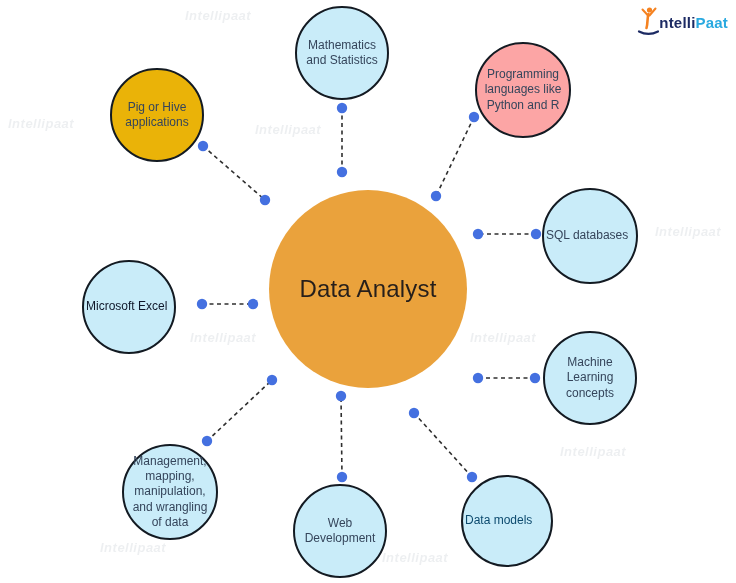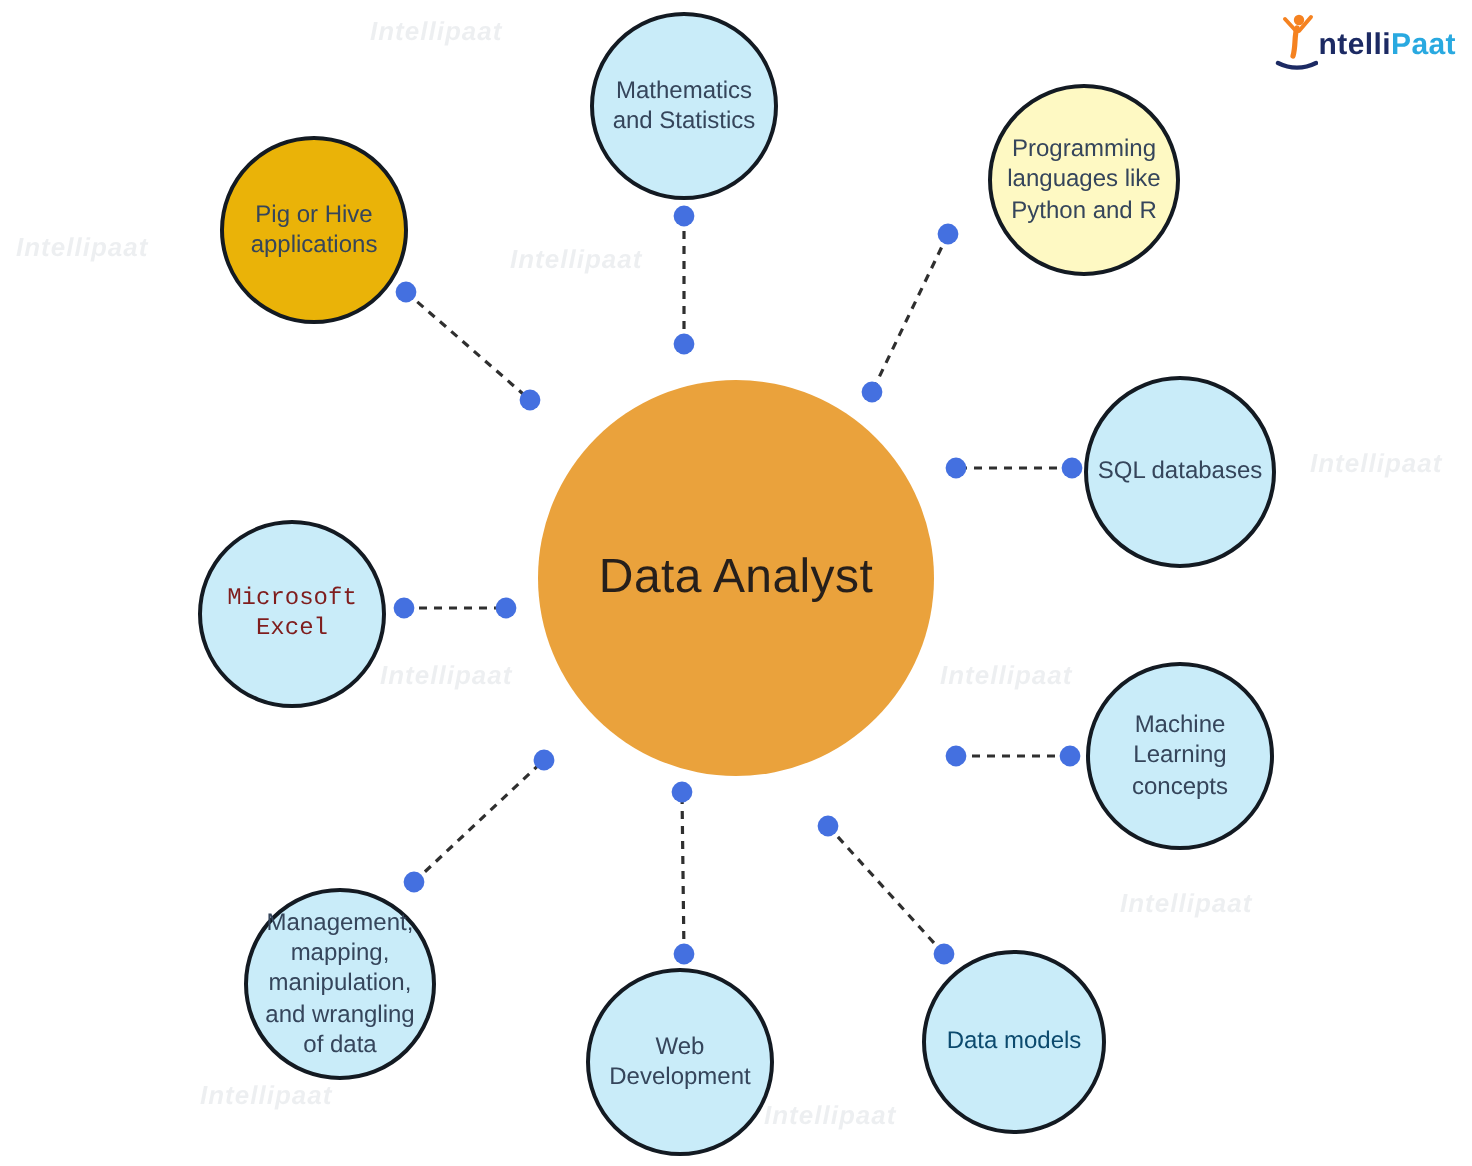--- a/index.html
+++ b/index.html
@@ -18,21 +18,21 @@
   #connector-layer line{stroke:#2f2f2f;stroke-width:1.6;stroke-dasharray:4 3.5;}
   
   .hub{
     position:absolute;border-radius:50%;z-index:2;
     display:flex;align-items:center;justify-content:center;text-align:center;
   }
   .hub-title{font-size:24px;line-height:1.28;font-weight:400;letter-spacing:0.2px;}
   
   .node{
     position:absolute;border-radius:50%;z-index:2;box-sizing:border-box;
-    display:flex;align-items:center;justify-content:center;text-align:center;
+    display:flex;align-items:center;text-align:center;
   }
   .node-label{font-size:12px;line-height:1.26;font-weight:500;padding:0 2px;}
   
   .logo{position:absolute;top:6px;right:8px;z-index:3;display:flex;align-items:flex-end;}
   .logo-text{font-size:15px;font-weight:700;line-height:1;letter-spacing:0.2px;padding-bottom:6px;}
   .logo-dark{color:#1c2a63;}
   .logo-light{color:#29a9e0;}
 </style>
 </head>
 <body>
@@ -83,39 +83,39 @@
 
   <div class="hub" id="hub" style="left: 269px; top: 190px; width: 198px; height: 198px; background: rgb(234, 162, 60); color: rgb(38, 31, 27);">
     <div class="hub-title">
       <span>Data Analyst</span><br>
     </div>
   </div>
 
   <div class="node" style="left: 295px; top: 6px; width: 94px; height: 94px; background: rgb(201, 236, 249); border: 2.5px solid rgb(19, 26, 34); color: rgb(53, 69, 91);">
     <span class="node-label">Mathematics and Statistics</span>
   </div>
-  <div class="node" style="left: 494px; top: 42px; width: 96px; height: 96px; background: #fef9c3; border: 2.5px solid rgb(19, 26, 34); color: rgb(53, 69, 91);">
+  <div class="node" style="left: 475px; top: 42px; width: 96px; height: 96px; background: #fca5a5; border: 2.5px solid rgb(19, 26, 34); color: rgb(53, 69, 91);">
     <span class="node-label">Programming languages like Python and R</span>
   </div>
   <div class="node" style="left: 542px; top: 188px; width: 96px; height: 96px; background: rgb(201, 236, 249); border: 2.5px solid rgb(19, 26, 34); color: rgb(53, 69, 91);">
     <span class="node-label">SQL databases</span>
   </div>
   <div class="node" style="left: 543px; top: 331px; width: 94px; height: 94px; background: rgb(201, 236, 249); border: 2.5px solid rgb(19, 26, 34); color: rgb(53, 69, 91);">
     <span class="node-label">Machine Learning concepts</span>
   </div>
   <div class="node" style="left: 461px; top: 475px; width: 92px; height: 92px; background: rgb(201, 236, 249); border: 2.5px solid rgb(19, 26, 34); color: #0c4a6e;">
     <span class="node-label">Data models</span>
   </div>
   <div class="node" style="left: 293px; top: 484px; width: 94px; height: 94px; background: rgb(201, 236, 249); border: 2.5px solid rgb(19, 26, 34); color: rgb(53, 69, 91);">
     <span class="node-label">Web Development</span>
   </div>
   <div class="node" style="left: 122px; top: 444px; width: 96px; height: 96px; background: rgb(201, 236, 249); border: 2.5px solid rgb(19, 26, 34); color: rgb(53, 69, 91);">
     <span class="node-label">Management, mapping, manipulation, and wrangling of data</span>
   </div>
-  <div class="node" style="left: 99px; top: 260px; width: 94px; height: 94px; background: rgb(201, 236, 249); border: 2.5px solid rgb(19, 26, 34); color: #7f1d1d; font-family: Liberation Mono, monospace;">
+  <div class="node" style="left: 82px; top: 260px; width: 94px; height: 94px; background: rgb(201, 236, 249); border: 2.5px solid rgb(19, 26, 34); color: #0f172a;">
     <span class="node-label">Microsoft Excel</span>
   </div>
   <div class="node" style="left: 110px; top: 68px; width: 94px; height: 94px; background: #eab308; border: 2.5px solid rgb(19, 26, 34); color: rgb(53, 69, 91);">
     <span class="node-label">Pig or Hive applications</span>
   </div>
 
   <div class="logo">
     <svg width="22" height="30" viewBox="0 0 22 30">
       <circle cx="12.5" cy="4" r="2.6" fill="#F58220"></circle>
       <path d="M11.5 8 C 10 12, 11 17, 9.5 22" stroke="#F58220" stroke-width="2.6" fill="none" stroke-linecap="round"></path>

